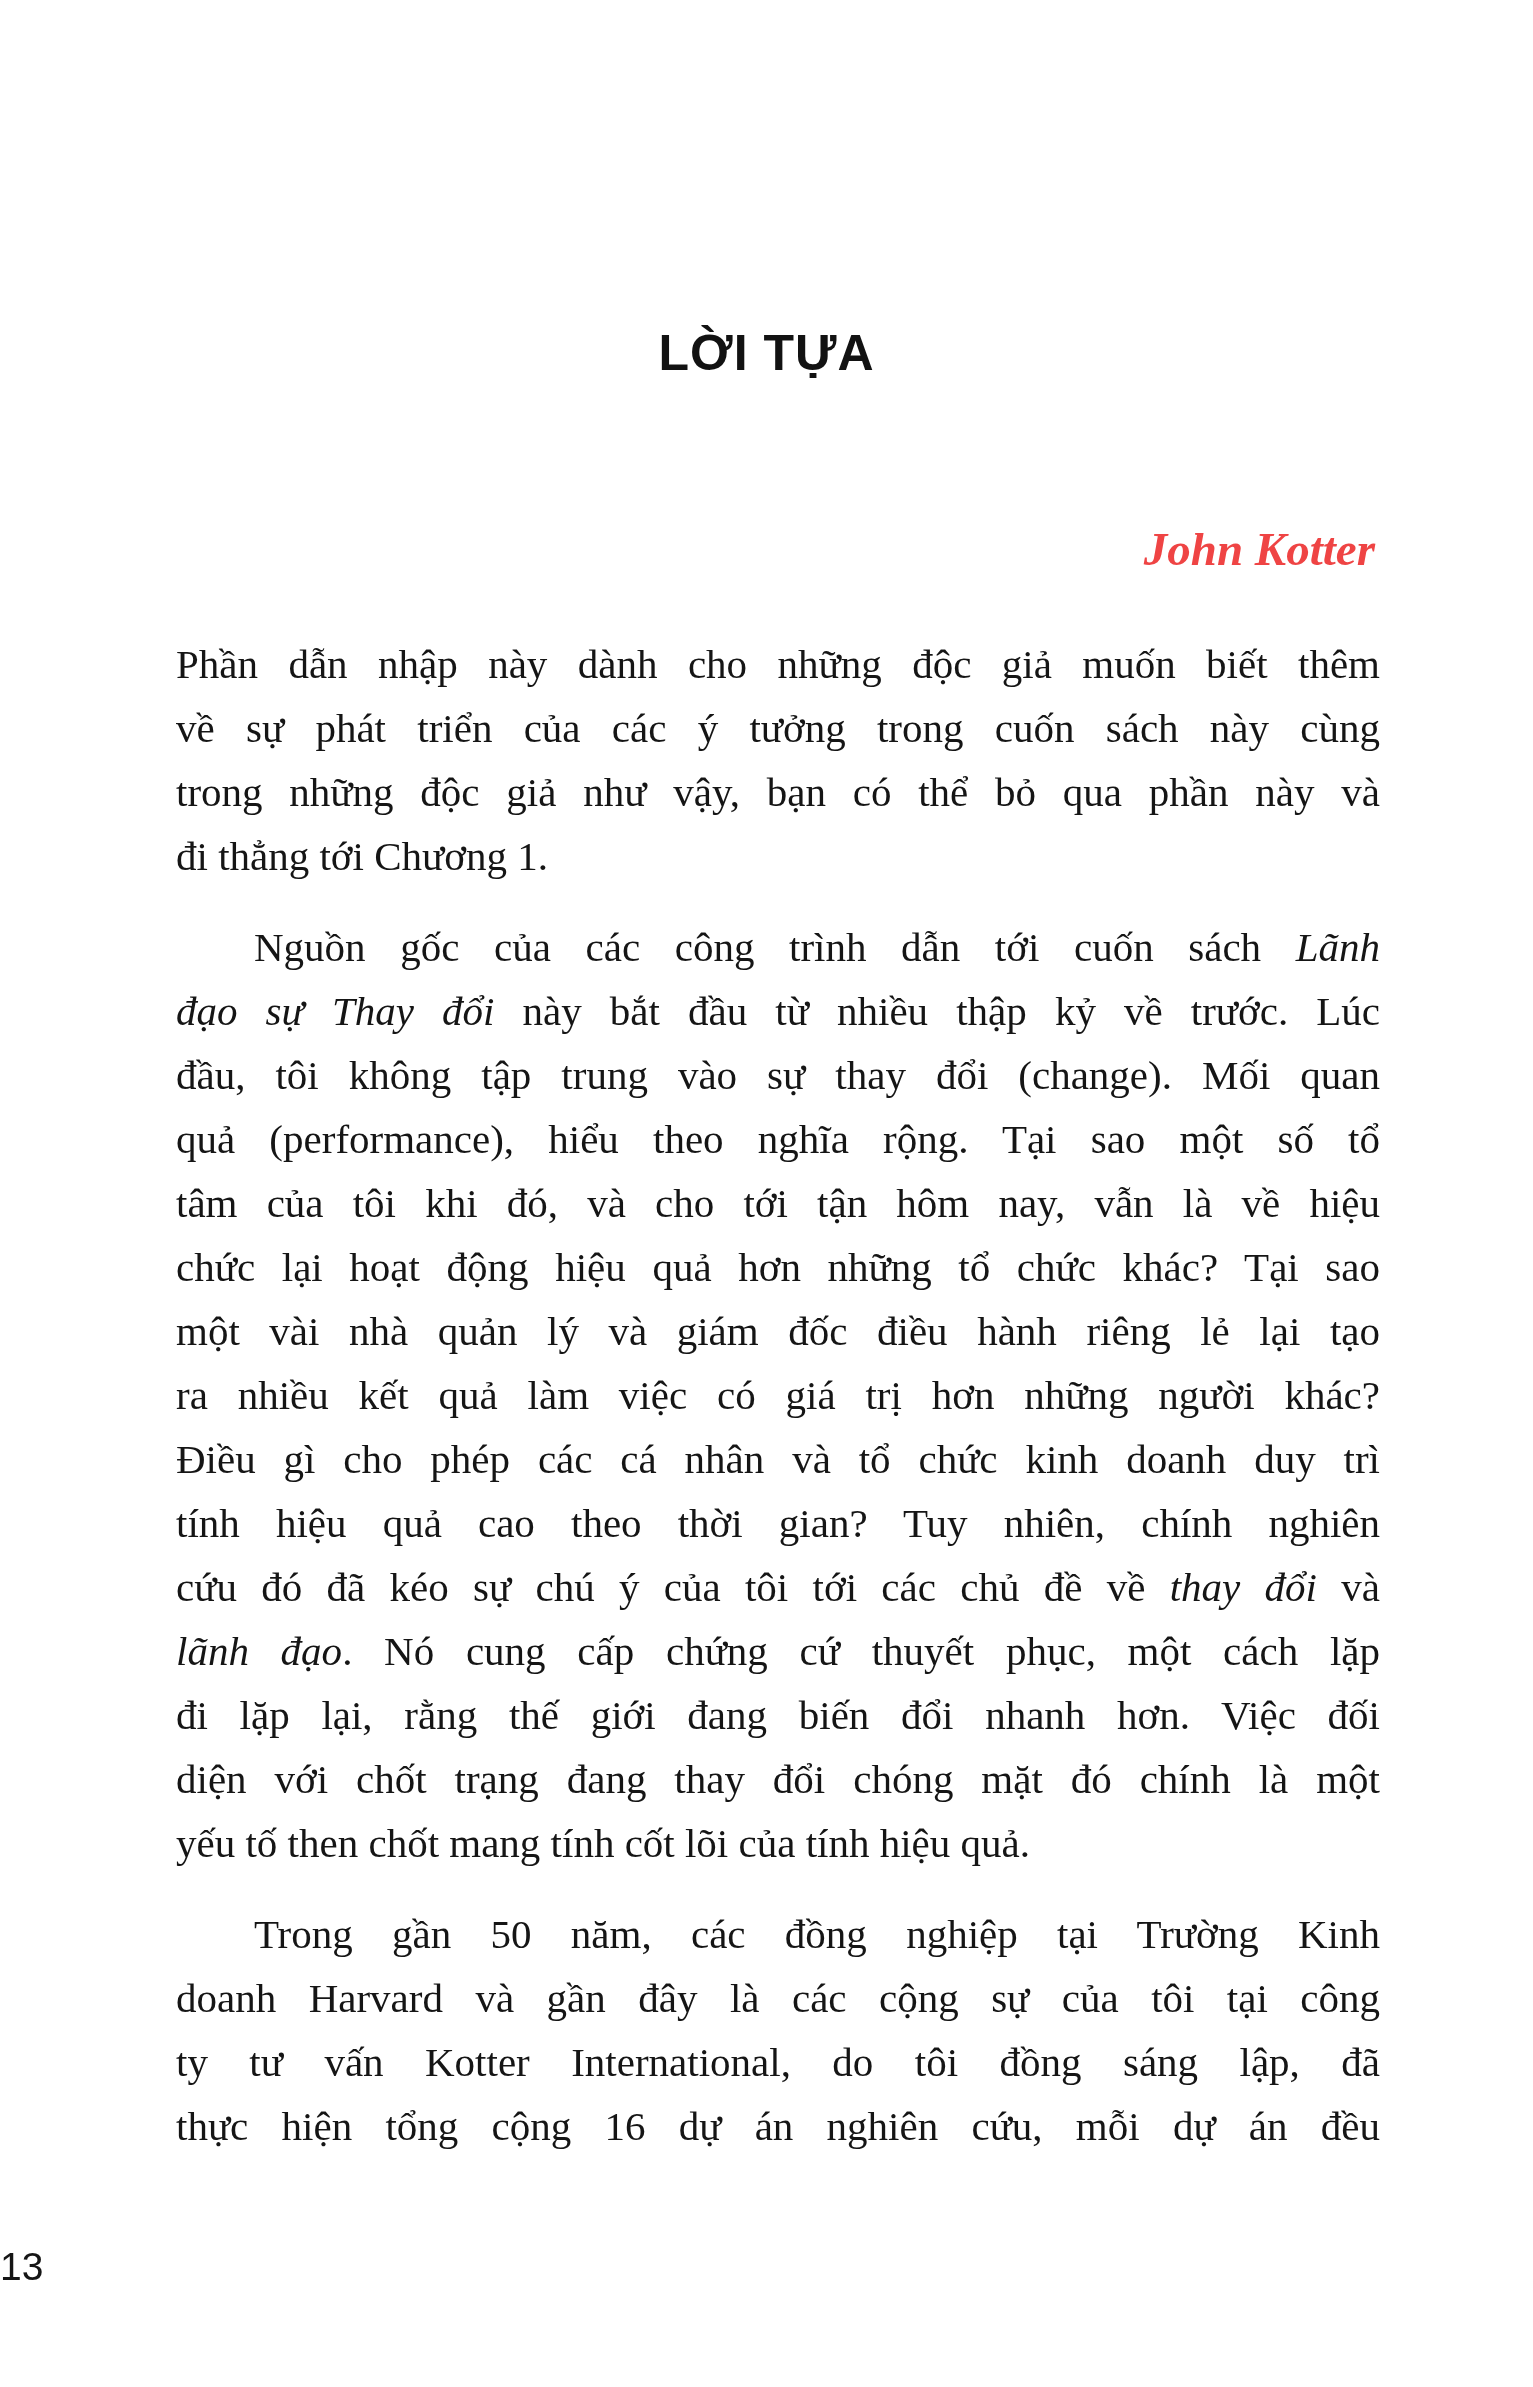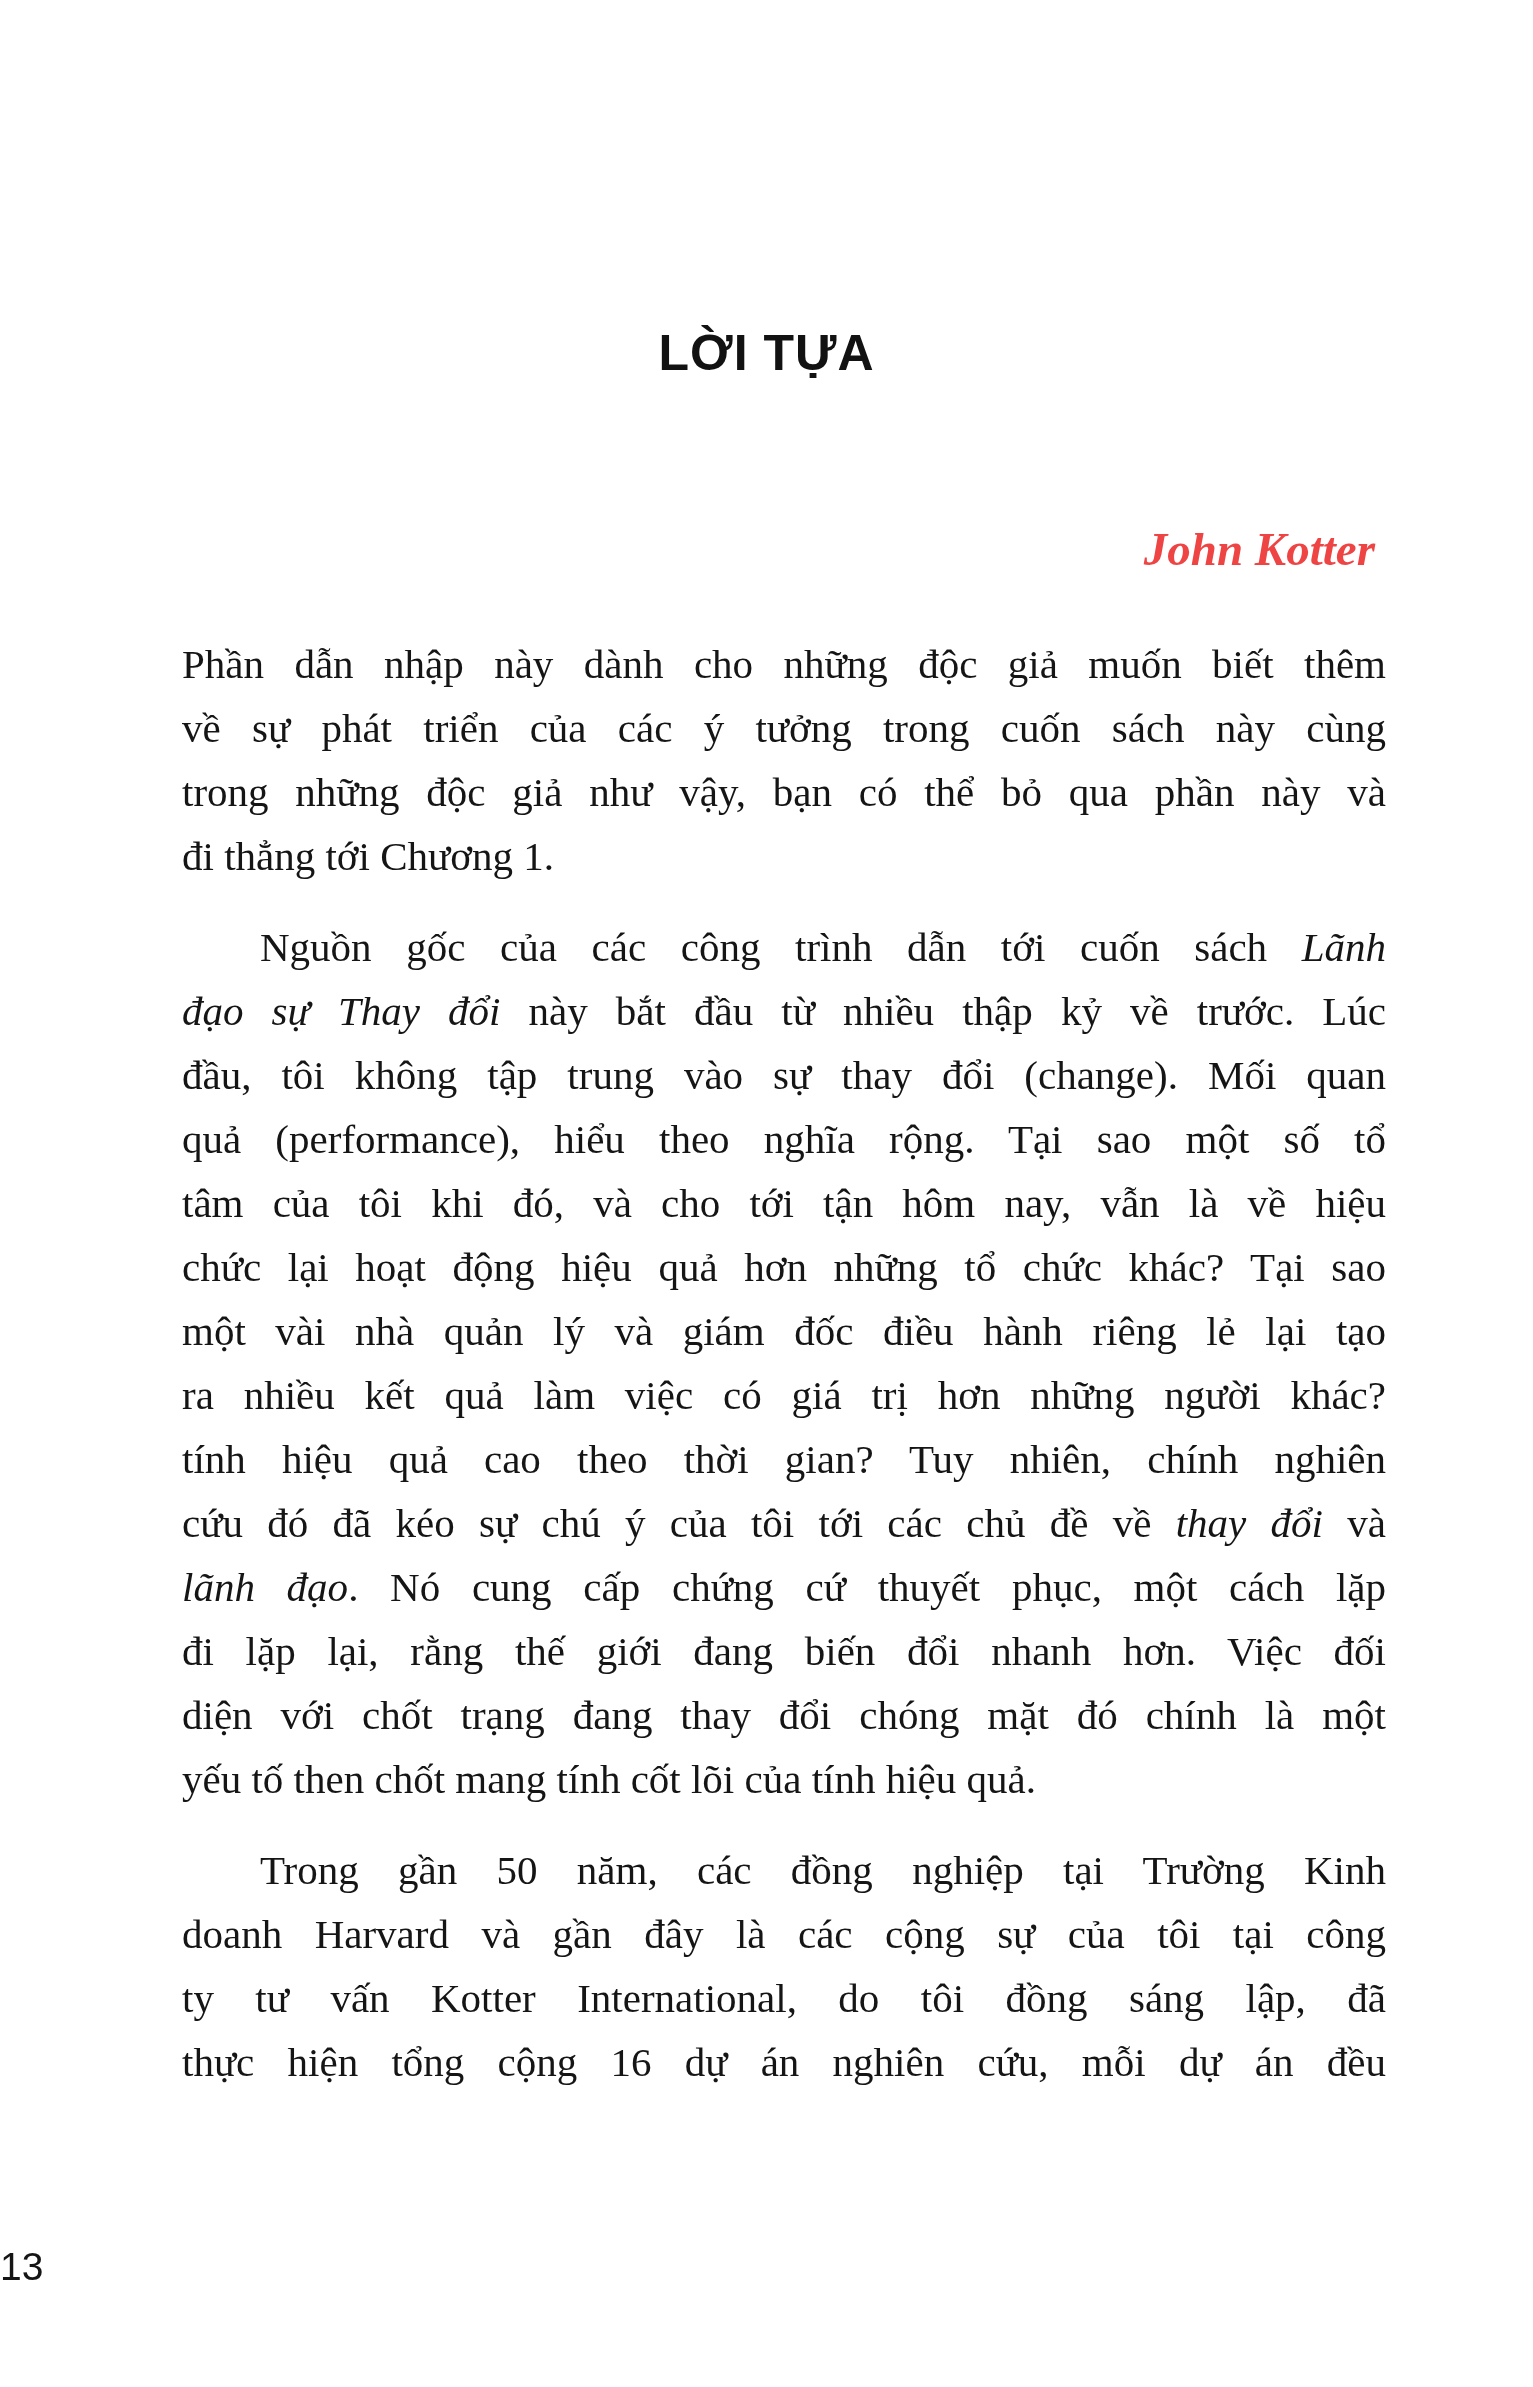--- a/index.html
+++ b/index.html
@@ -37,21 +37,21 @@
     text-align: right;
     font-weight: 700;
     font-style: italic;
     font-size: 47px;
     line-height: 57px;
     color: #ef4444;
   }
   .body-text {
     position: absolute;
     top: 632px;
-    left: 182px;
+    left: 176px;
     width: 1204px;
     font-size: 41px;
     color: #151515;
   }
   .paragraph + .paragraph {
     margin-top: 27px;
   }
   .line {
     height: 64px;
     line-height: 64px;
@@ -96,20 +96,21 @@
       </div>
       <div class="paragraph">
         <div class="line indent"><span>Nguồn gốc của các công trình dẫn tới cuốn sách </span><span class="it">Lãnh</span></div>
         <div class="line"><span class="it">đạo sự Thay đổi</span><span> này bắt đầu từ nhiều thập kỷ về trước. Lúc</span></div>
         <div class="line"><span>đầu, tôi không tập trung vào sự thay đổi (change). Mối quan</span></div>
         <div class="line"><span>quả (performance), hiểu theo nghĩa rộng. Tại sao một số tổ</span></div>
         <div class="line"><span>tâm của tôi khi đó, và cho tới tận hôm nay, vẫn là về hiệu</span></div>
         <div class="line"><span>chức lại hoạt động hiệu quả hơn những tổ chức khác? Tại sao</span></div>
         <div class="line"><span>một vài nhà quản lý và giám đốc điều hành riêng lẻ lại tạo</span></div>
         <div class="line"><span>ra nhiều kết quả làm việc có giá trị hơn những người khác?</span></div>
+        <div class="line"><span>Điều gì cho phép các cá nhân và tổ chức kinh doanh duy trì</span></div>
         <div class="line"><span>tính hiệu quả cao theo thời gian? Tuy nhiên, chính nghiên</span></div>
         <div class="line"><span>cứu đó đã kéo sự chú ý của tôi tới các chủ đề về </span><span class="it">thay đổi</span><span> và</span></div>
         <div class="line"><span class="it">lãnh đạo</span><span>. Nó cung cấp chứng cứ thuyết phục, một cách lặp</span></div>
         <div class="line"><span>đi lặp lại, rằng thế giới đang biến đổi nhanh hơn. Việc đối</span></div>
         <div class="line"><span>diện với chốt trạng đang thay đổi chóng mặt đó chính là một</span></div>
         <div class="line no-just"><span>yếu tố then chốt mang tính cốt lõi của tính hiệu quả.</span></div>
       </div>
       <div class="paragraph">
         <div class="line indent"><span>Trong gần 50 năm, các đồng nghiệp tại Trường Kinh</span></div>
         <div class="line"><span>doanh Harvard và gần đây là các cộng sự của tôi tại công</span></div>

